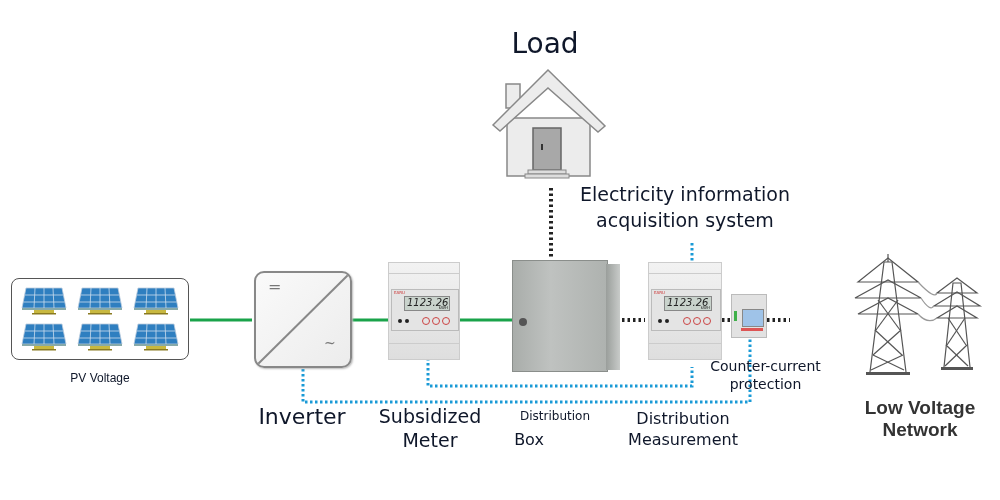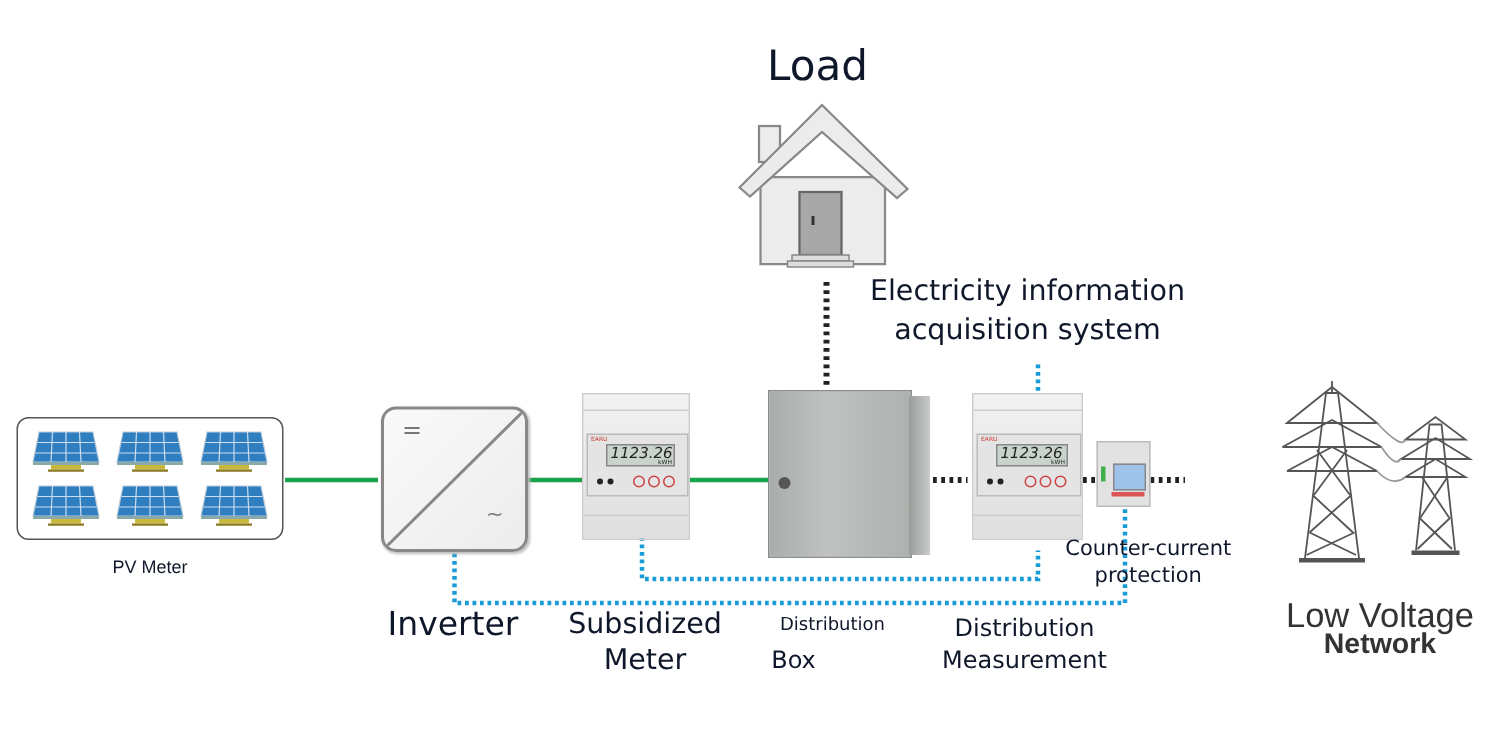--- a/index.html
+++ b/index.html
@@ -43,21 +43,21 @@
       </g>
     </defs>
     <use href="#panel" x="10" y="9"></use>
     <use href="#panel" x="66" y="9"></use>
     <use href="#panel" x="122" y="9"></use>
     <use href="#panel" x="10" y="45"></use>
     <use href="#panel" x="66" y="45"></use>
     <use href="#panel" x="122" y="45"></use>
   </svg>
 </div>
-<div class="lbl" style="left:40px;top:372px;width:120px;font-size:12px;font-family:'Liberation Sans',sans-serif;">PV Meter</div>
+<div class="lbl" style="left:40px;top:372px;width:120px;font-size:12px;font-family:'Liberation Sans',sans-serif;">PV Voltage</div>
 
 <div class="abs" style="left:254px;top:271px;width:94px;height:93px;border:2px solid #888;border-radius:10px;background:linear-gradient(135deg,#fafafa,#ececec);box-shadow:1px 1px 2px #bbb;overflow:hidden;">
   <svg width="94" height="93">
     <line x1="92" y1="2" x2="2" y2="91" stroke="#888" stroke-width="2"></line>
   </svg>
   <div class="abs" style="left:12px;top:4px;font-size:16px;color:#777;">=</div>
   <div class="abs" style="left:68px;top:62px;font-size:14px;color:#777;">~</div>
 </div>
 <div class="lbl" style="left:252px;top:404px;width:100px;font-size:22px;">Inverter</div>
 
@@ -152,14 +152,14 @@
     <line x1="946" y1="345" x2="968" y2="366"></line>
       <line x1="967" y1="345" x2="945" y2="366"></line>
 
     <path d="M918,282 Q935,300 937,293" stroke="#999"></path>
     <path d="M921,298 Q930,312 934,306" stroke="#999"></path>
     <path d="M918,314 Q928,325 937,318" stroke="#999"></path>
   </g>
   <rect x="866" y="372" width="44" height="3" fill="#555"></rect>
   <rect x="941" y="367" width="32" height="3" fill="#555"></rect>
 </svg>
-<div class="lbl" style="left:840px;top:397px;width:160px;font-size:23px;font-weight:normal;font-family:'Liberation Sans',sans-serif;color:#333;">Low Voltage</div>
+<div class="lbl" style="left:840px;top:397px;width:160px;font-size:19px;font-weight:bold;font-family:'Liberation Sans',sans-serif;color:#333;">Low Voltage</div>
 <div class="lbl" style="left:840px;top:419px;width:160px;font-size:19px;font-weight:bold;font-family:'Liberation Sans',sans-serif;color:#333;">Network</div>
 
 </body></html>

